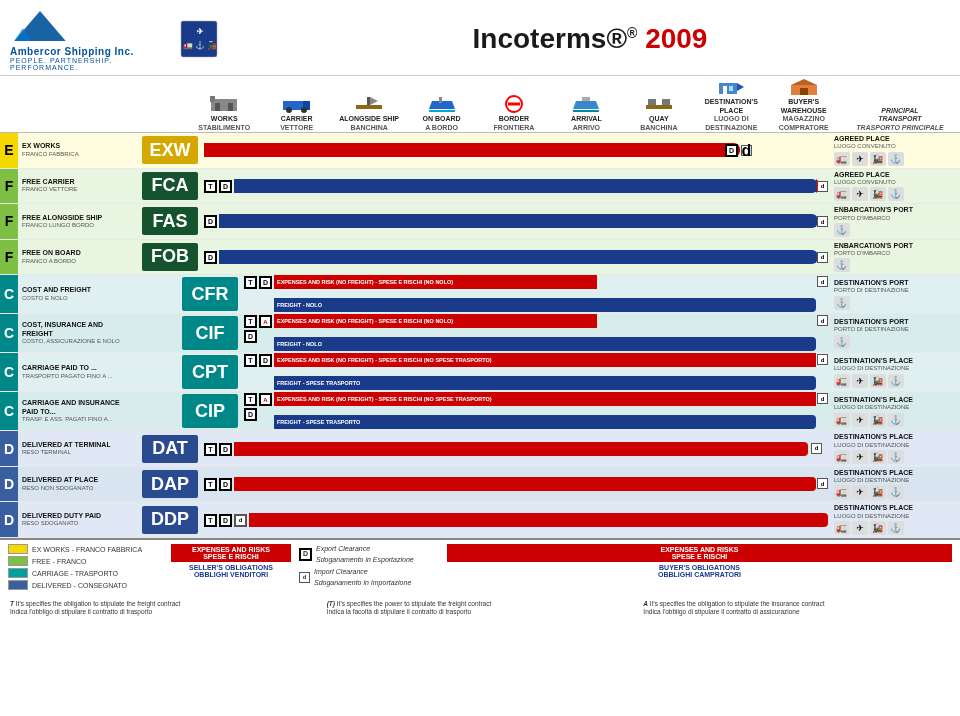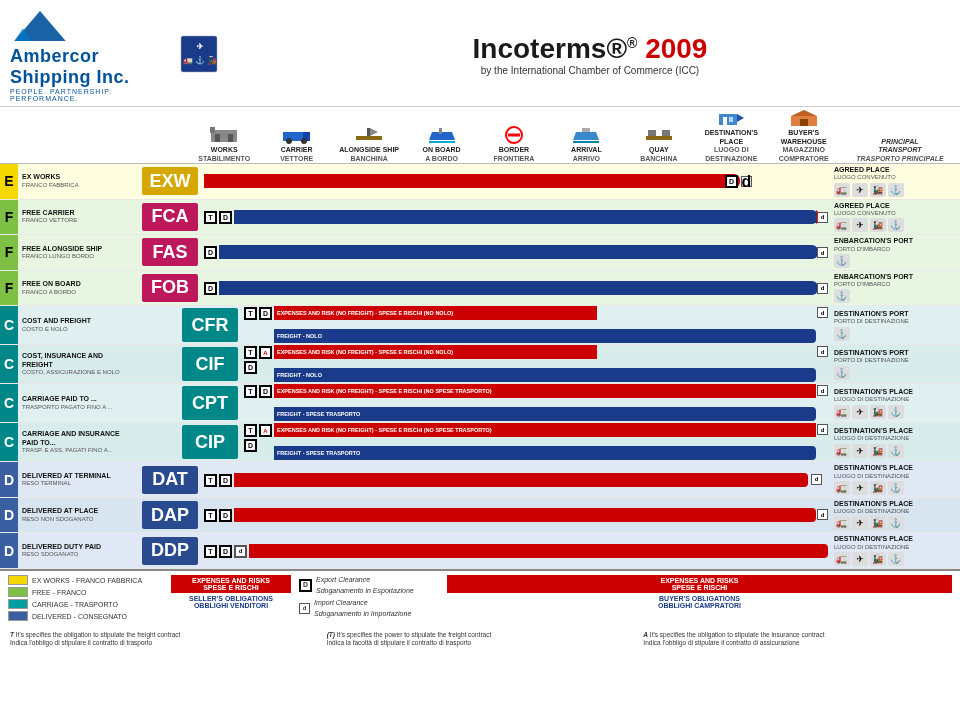--- a/index.html
+++ b/index.html
@@ -28,21 +28,21 @@
       display: flex;
       flex-direction: column;
       width: 160px;
     }
     .logo-triangle {
       width: 60px;
       height: 40px;
     }
     .company-name {
       color: #00529b;
-      font-size: 18px;
+      font-size: 10px;
       font-weight: bold;
       letter-spacing: 0.5px;
     }
     .tagline {
       color: #00529b;
       font-size: 7px;
       letter-spacing: 1px;
     }
     .incoterms-title {
       flex: 1;
@@ -104,21 +104,21 @@
       align-items: center;
       justify-content: center;
       font-size: 18px;
       font-weight: bold;
       color: #fff;
       border-radius: 2px;
       flex-shrink: 0;
       margin: 0 4px;
     }
     .code-yellow { background: #e8b800; color: #fff; }
-    .code-green { background: #be185d; color: #fff; }
+    .code-green { background: #14532d; color: #fff; }
     .code-teal { background: #008888; color: #fff; margin-left: 44px; }
     .code-blue { background: #2a4a90; color: #fff; }
 
     
     .chart-area {
       flex: 1;
       position: relative;
       height: 34px;
       display: flex;
       align-items: center;
@@ -213,21 +213,20 @@
         <text x="20" y="28" text-anchor="middle" fill="white" font-size="8">⚓</text>
         <text x="32" y="28" text-anchor="middle" fill="white" font-size="8">🚂</text>
       </svg>
     </div>
 
     <div class="incoterms-title">
       <div style="font-size:28px;font-weight:bold;color:#1a1a1a;">
         <span>Incoterms®</span><span style="font-size:14px;vertical-align:super;">®</span>
         <span style="color:#cc0000;">2009</span>
       </div>
-      <div style="font-size:10px;color:#333;">by the International Chamber of Commerce (ICC)</div>
     </div>
   </div>
 
   <div style="display:flex;align-items:flex-end;padding:2px 0 0 188px;border-bottom:1px solid #bbb;">
 
     <div style="flex:1;text-align:center;font-size:7px;font-weight:bold;line-height:1.2;">
       <svg width="30" height="18" viewBox="0 0 30 18">
           <rect x="2" y="4" width="26" height="12" fill="#888"></rect>
           <rect x="6" y="8" width="5" height="8" fill="#555"></rect>
           <rect x="19" y="8" width="5" height="8" fill="#555"></rect>

